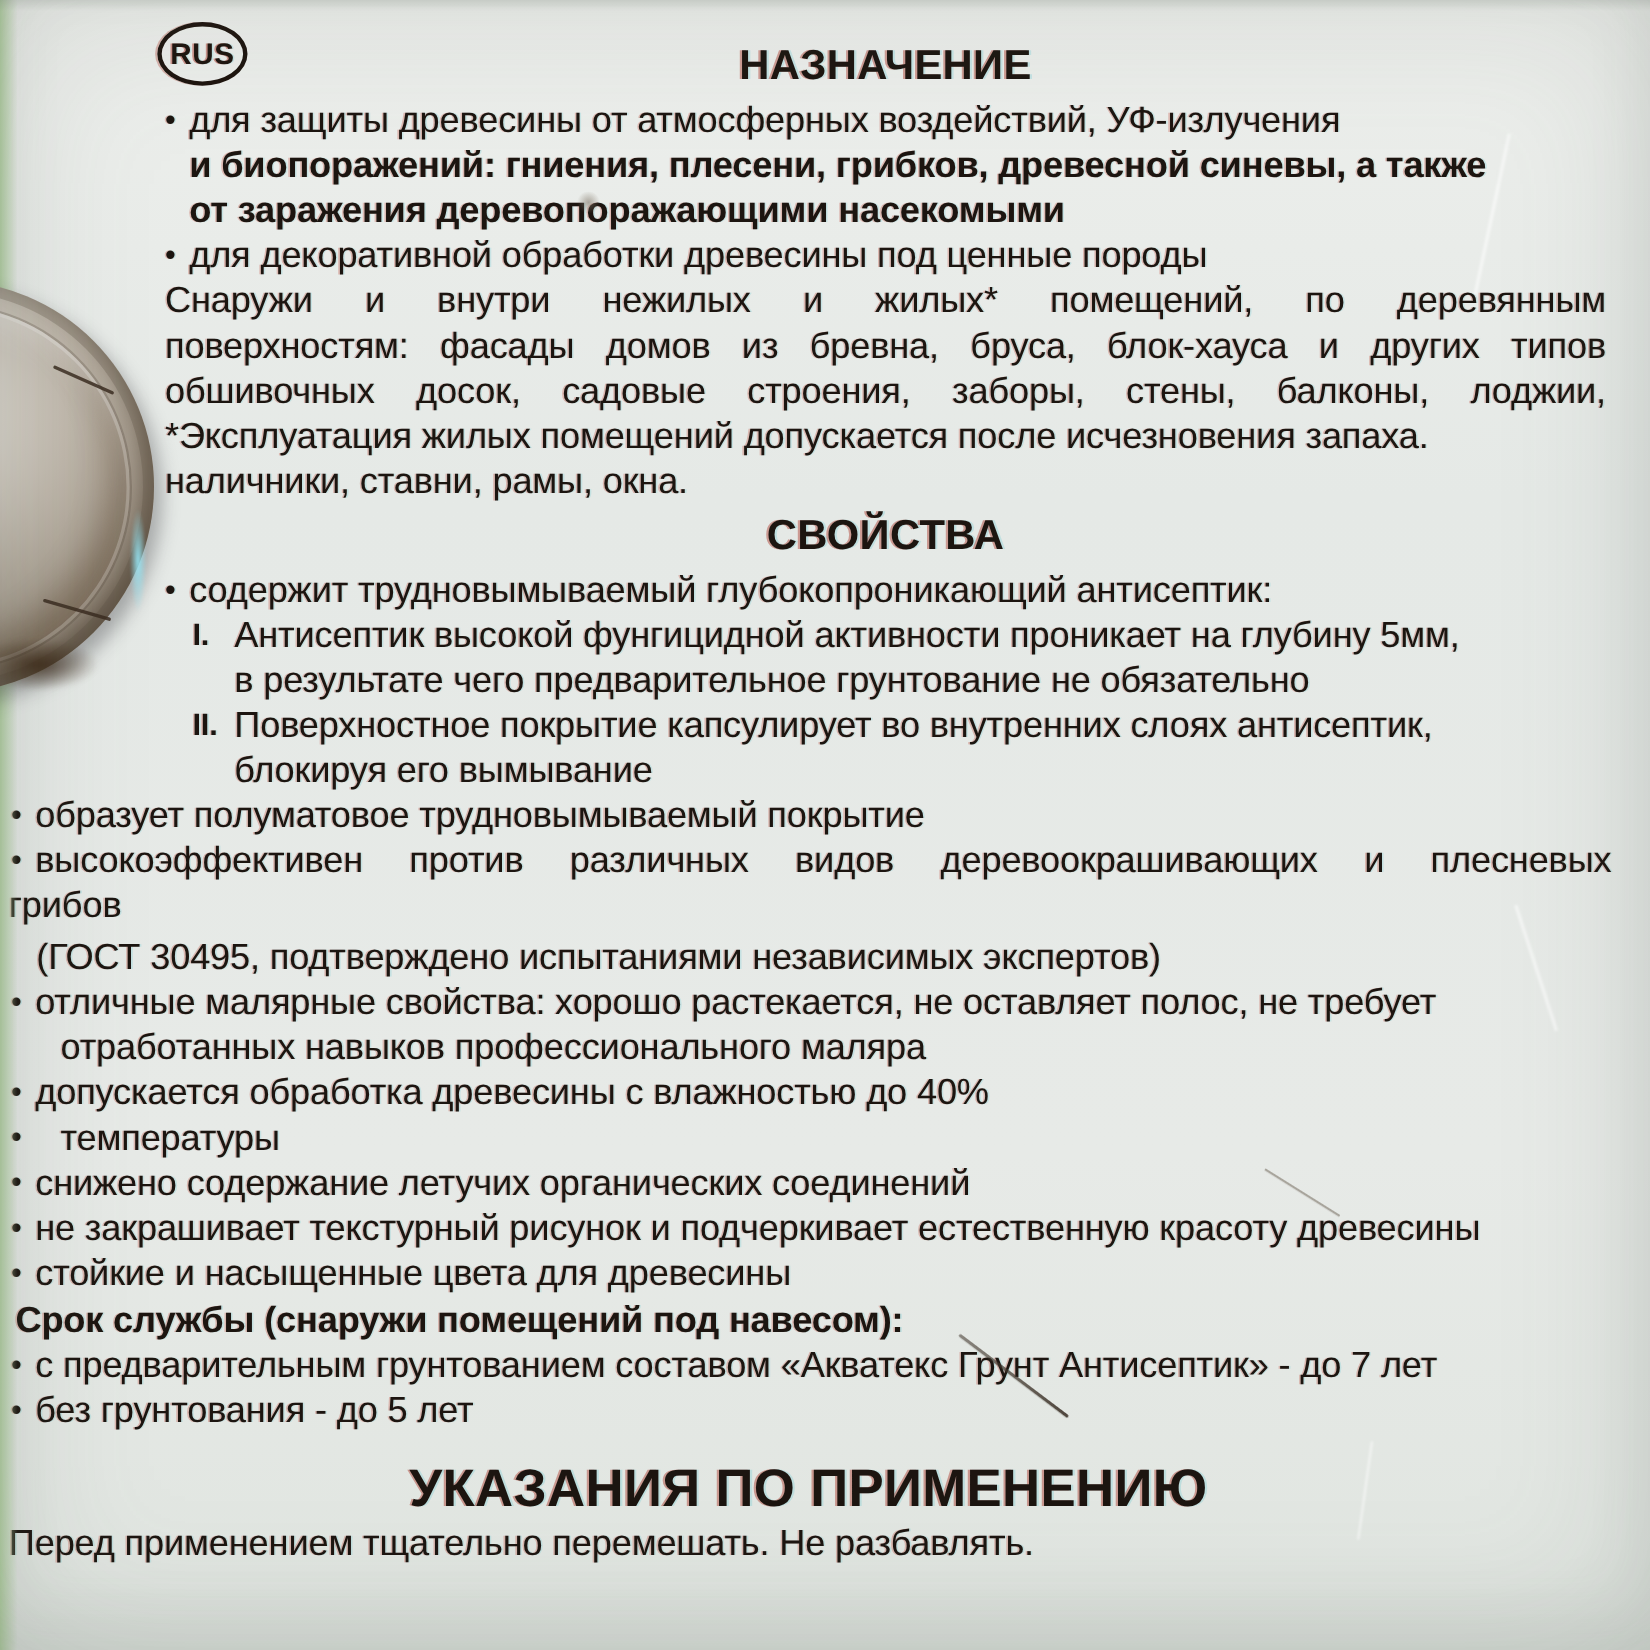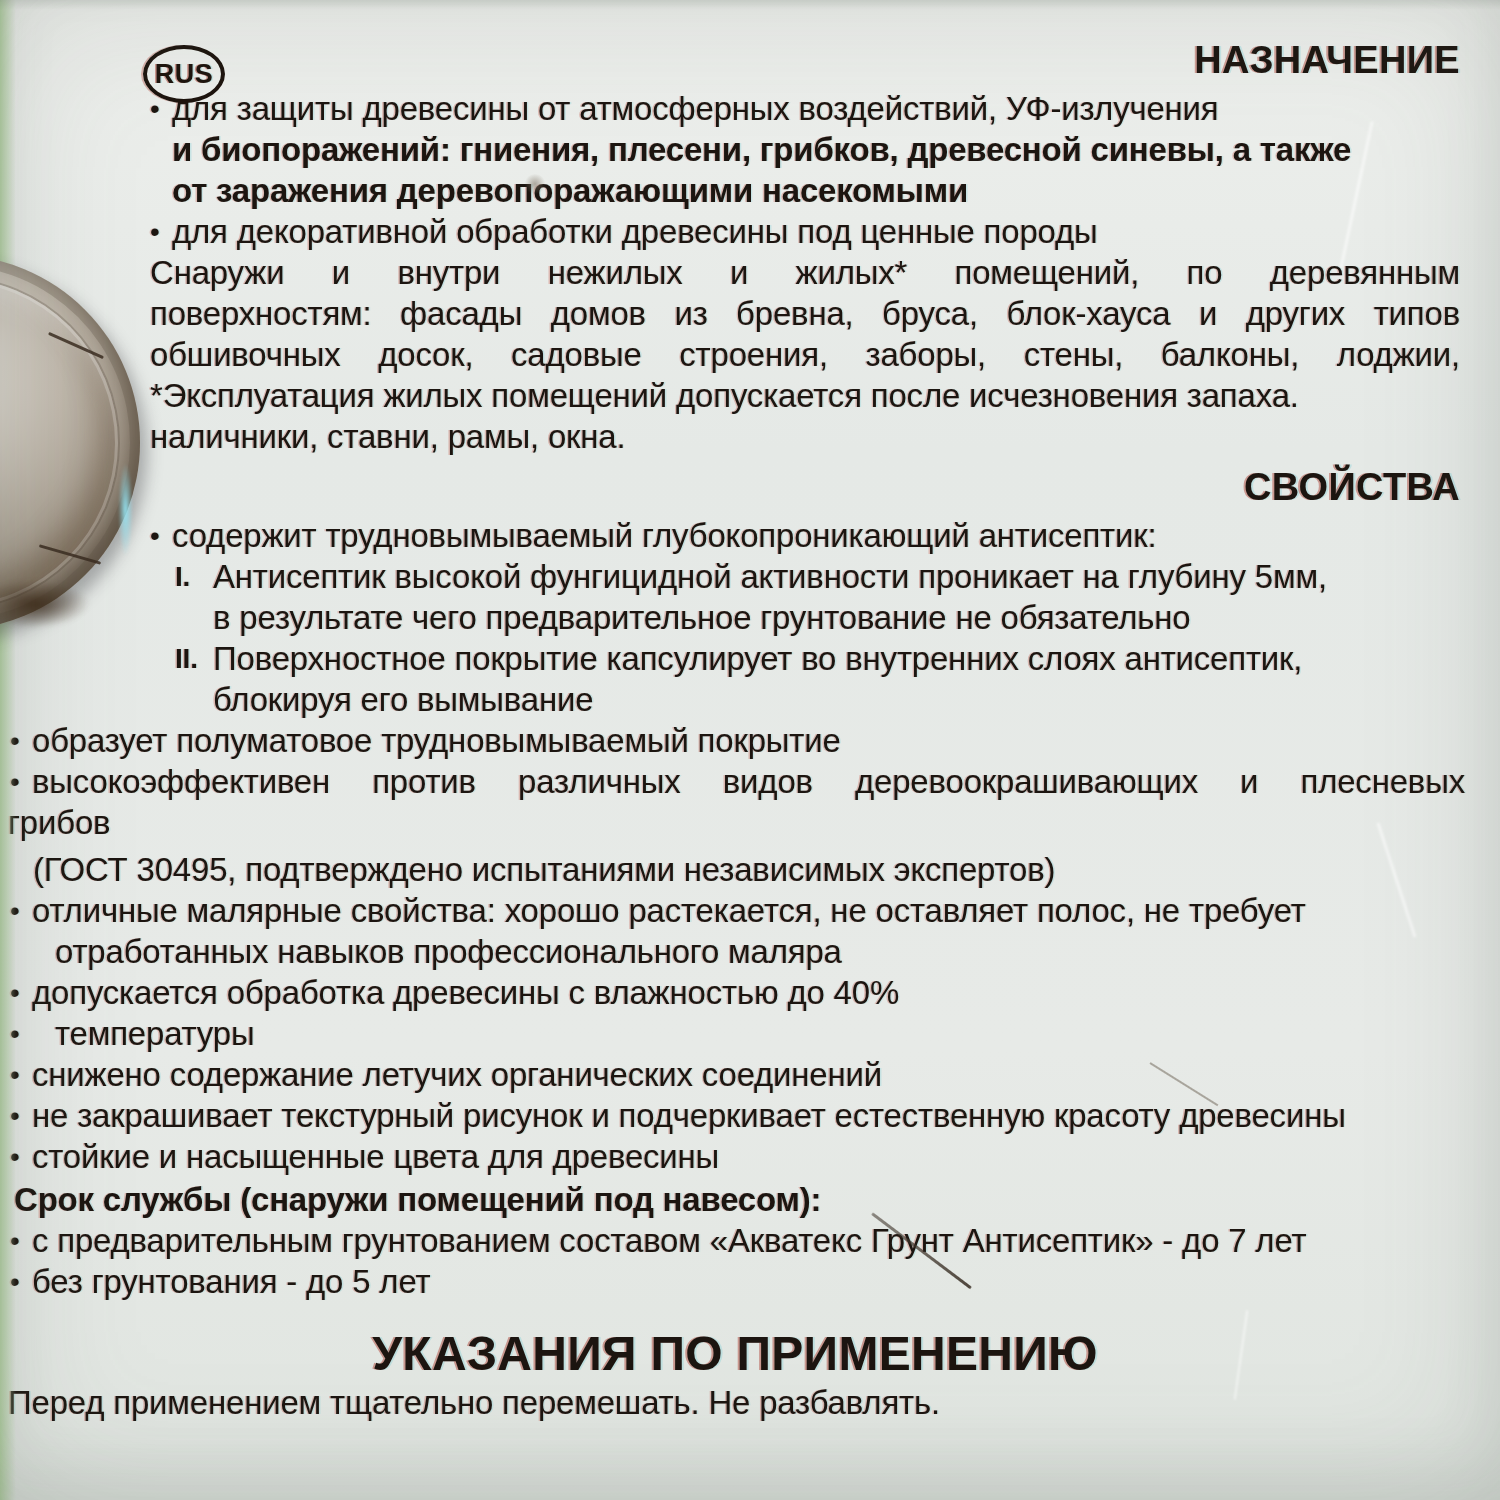--- a/index.html
+++ b/index.html
@@ -13,21 +13,21 @@
   .edge-green{position:absolute;left:0;top:0;width:16px;height:100%;z-index:4;pointer-events:none;
     background:linear-gradient(90deg,rgba(173,205,156,0.9),rgba(173,205,156,0.0));}
   .edge-top{position:absolute;left:0;top:0;width:100%;height:10px;z-index:4;pointer-events:none;
     background:linear-gradient(180deg,rgba(140,150,140,0.25),rgba(140,150,140,0));}
 
   
   .label-text{position:absolute;inset:0;padding-top:30px;z-index:2;}
   .ln{font-size:33px;line-height:41px;color:#1c1510;letter-spacing:-0.2px;position:relative;
       text-shadow:-1.4px 0 0 rgba(185,55,35,0.28), 1.4px 0 0 rgba(50,190,205,0.18);}
   .ln .pre{position:absolute;left:0;top:0;}
-  .h{font-weight:bold;font-size:38px;line-height:52px;text-align:right;
+  .h{font-weight:bold;font-size:38px;line-height:52px;text-align:center;
      margin:4px 40px 2px 150px;letter-spacing:0.3px;
      text-shadow:-2px 0 0 rgba(165,35,20,0.4), 2px 0 0 rgba(50,190,205,0.2);}
   .h2{font-weight:bold;font-size:48px;line-height:52px;text-align:center;
      margin:26px 40px 2px 10px;letter-spacing:0.3px;
      text-shadow:-2px 0 0 rgba(165,35,20,0.4), 2px 0 0 rgba(50,190,205,0.2);}
   .b1{margin:0 40px 0 150px;padding-left:22px;}
   .c1{margin:0 40px 0 172px;font-weight:bold;}
   .pj{margin:0 40px 0 150px;text-align:justify;text-align-last:justify;}
   .p {margin:0 40px 0 150px;}
   .n1{margin:0 40px 0 175px;padding-left:38px;}
@@ -35,21 +35,21 @@
   .c2{margin:0 40px 0 213px;}
   .b0{margin:0 35px 0 10px;padding-left:22px;}
   .b0j{margin:0 35px 0 10px;padding-left:22px;text-align:justify;text-align-last:justify;}
   .p0{margin:0 35px 0 8px;}
   .c0{margin:6px 35px 0 33px;}
   .c0b{margin:0 35px 0 55px;}
   .bold0{margin:2px 35px 0 14px;font-weight:bold;}
   .pre{font-size:0.85em;}
 
   
-  .badge{position:absolute;left:143px;top:45px;width:74px;height:50px;z-index:3;
+  .badge{position:absolute;left:143px;top:20px;width:74px;height:50px;z-index:3;
     border:4px solid #1d140e;border-radius:50%;
     display:flex;align-items:center;justify-content:center;
     font-weight:bold;font-size:27px;color:#1d140e;letter-spacing:0.5px;
     text-shadow:-1.5px 0 0 rgba(165,35,20,0.45), 1.5px 0 0 rgba(50,190,205,0.2);
     box-shadow:-2px 0 0 rgba(165,35,20,0.3);}
 
   
   .rivet{position:absolute;left:0;top:250px;width:160px;height:395px;z-index:5;pointer-events:none;}
   .rivet-dome{position:absolute;left:-235px;top:5px;width:375px;height:375px;border-radius:50%;
     background:radial-gradient(circle at 38% 32%, #f2efe9 0%, #d9d3ca 28%, #b5ac9f 52%, #998e80 70%, #7c7265 85%, #5e5448 100%);

